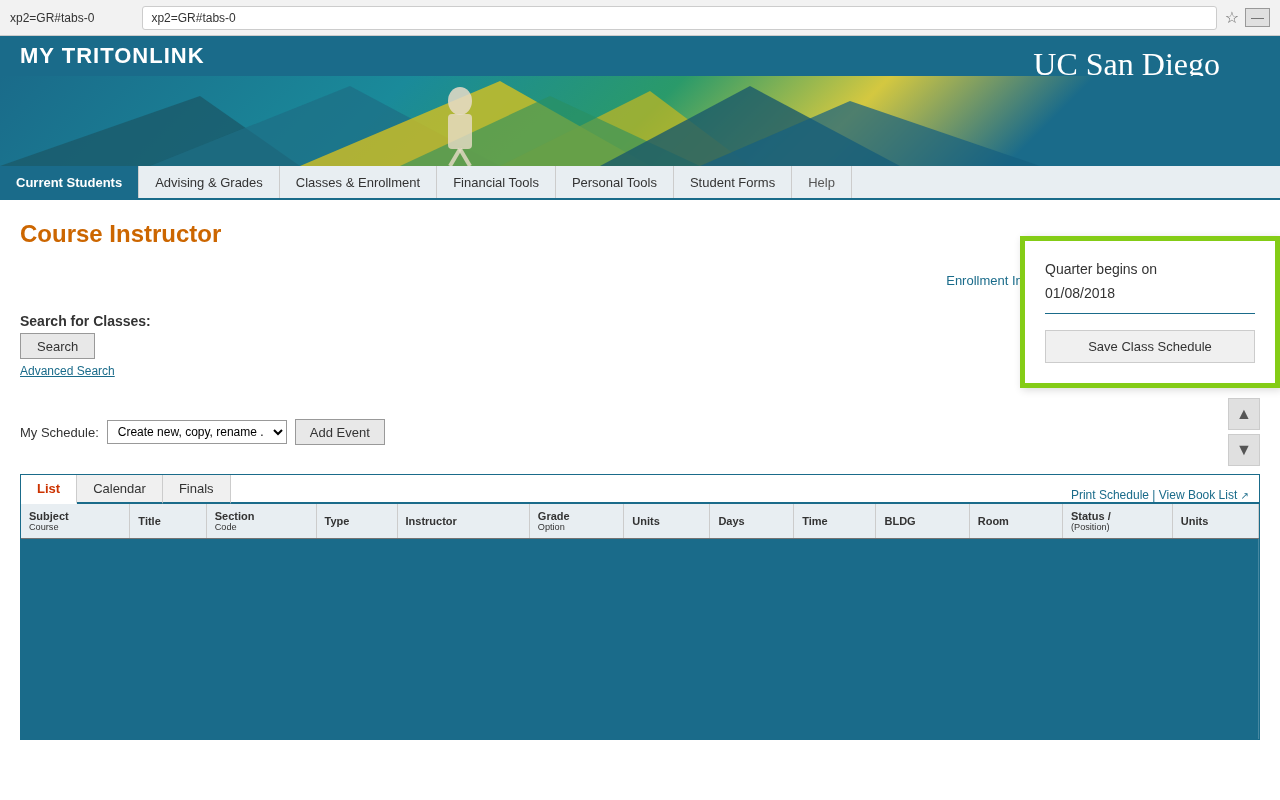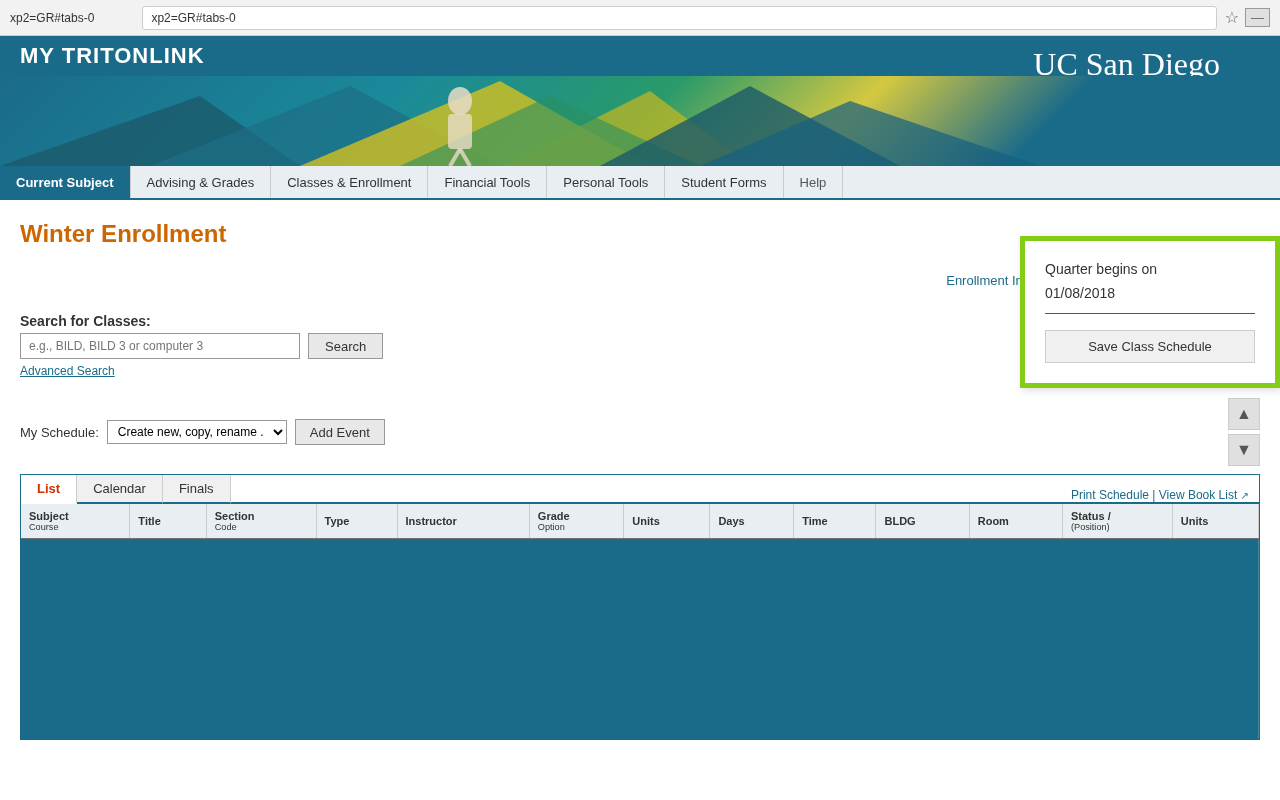--- a/index.html
+++ b/index.html
@@ -406,56 +406,55 @@
     <svg style="position:absolute;left:430px;bottom:0;width:60px;height:80px;" viewBox="0 0 60 80">
       <ellipse cx="30" cy="15" rx="12" ry="14" fill="#e8dcc8" opacity="0.85"></ellipse>
       <rect x="18" y="28" width="24" height="35" rx="4" fill="#e8dcc8" opacity="0.8"></rect>
       <line x1="30" y1="63" x2="20" y2="80" stroke="#e8dcc8" stroke-width="4" opacity="0.8"></line>
       <line x1="30" y1="63" x2="40" y2="80" stroke="#e8dcc8" stroke-width="4" opacity="0.8"></line>
     </svg>
   </div>
 </div>
 
 <div class="nav-bar">
-  <div class="nav-item active">Current Subject</div>
+  <div class="nav-item active">Current Students</div>
   <div class="nav-item">Advising &amp; Grades</div>
   <div class="nav-item">Classes &amp; Enrollment</div>
   <div class="nav-item">Financial Tools</div>
   <div class="nav-item">Personal Tools</div>
   <div class="nav-item">Student Forms</div>
   <div class="nav-item help">Help</div>
 </div>
 
 <div class="main-content">
 
   <div class="popup">
     <div class="popup-title">Quarter begins on</div>
     <div class="popup-date">01/08/2018</div>
     <button class="popup-save-btn">Save Class Schedule</button>
   </div>
 
-  <h1 class="page-title">Winter Enrollment</h1>
+  <h1 class="page-title">Course Instructor</h1>
 
   <div class="enrollment-row">
     <div style="flex:1;"></div>
     <div class="enrollment-info-area">
       <a class="enrollment-info-link">
         <span>Enrollment Information</span>
         <span class="ext-link-icon">↗</span>
       </a>
       <select class="quarter-select">
         <option>Winter Quarter 2018</option>
       </select>
     </div>
   </div>
 
   <div class="search-section">
     <div class="search-label">Search for Classes:</div>
     <div class="search-row">
-      <input class="search-input" type="text" placeholder="e.g., BILD, BILD 3 or computer 3" style="">
       <button class="search-button">Search</button>
     </div>
     <a class="advanced-search-link">Advanced Search</a>
   </div>
 
   <div class="schedule-section">
 
     <div class="schedule-header-row">
       <div class="my-schedule-row">
         <span class="my-schedule-label">My Schedule:</span>

